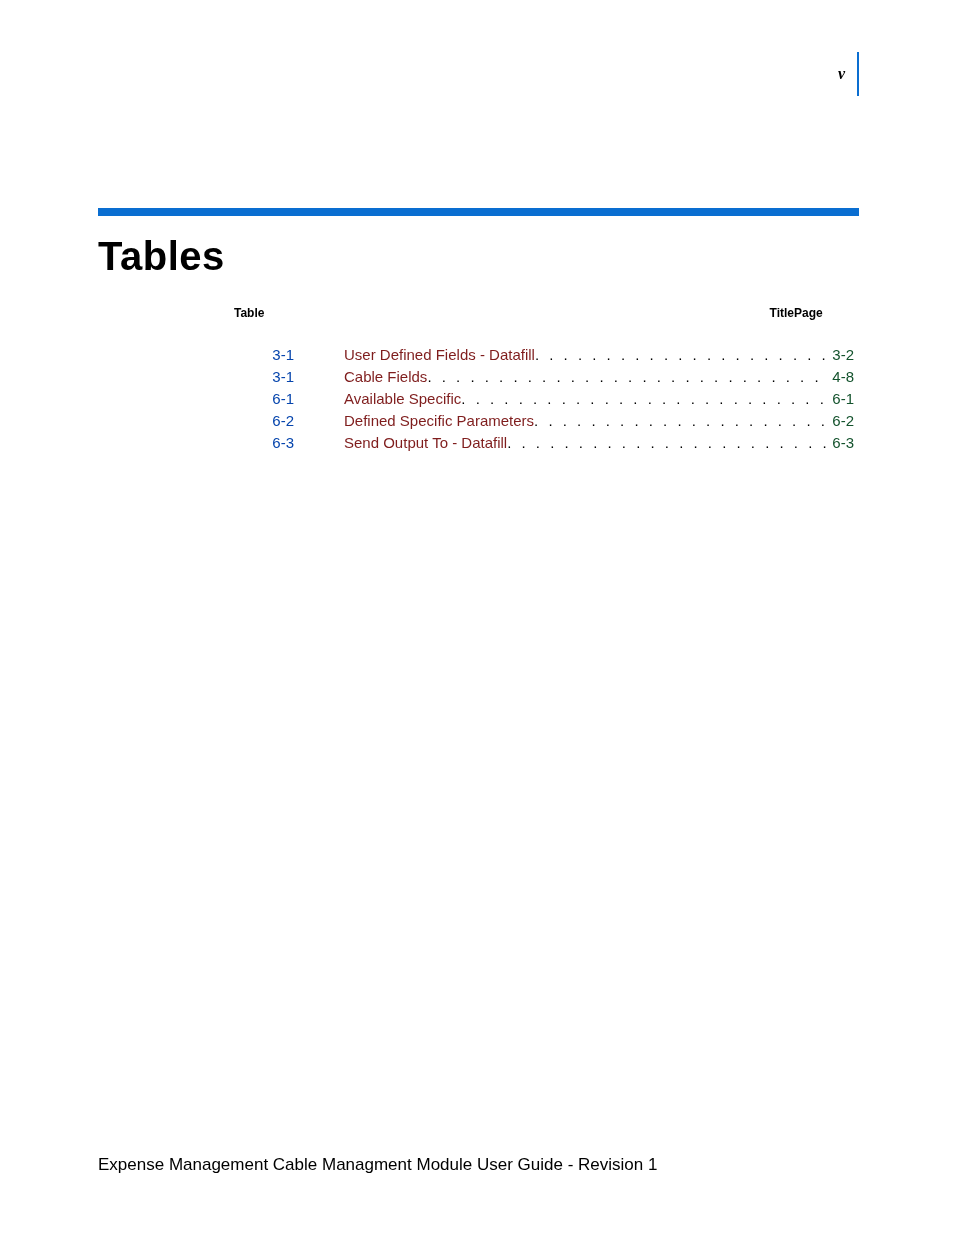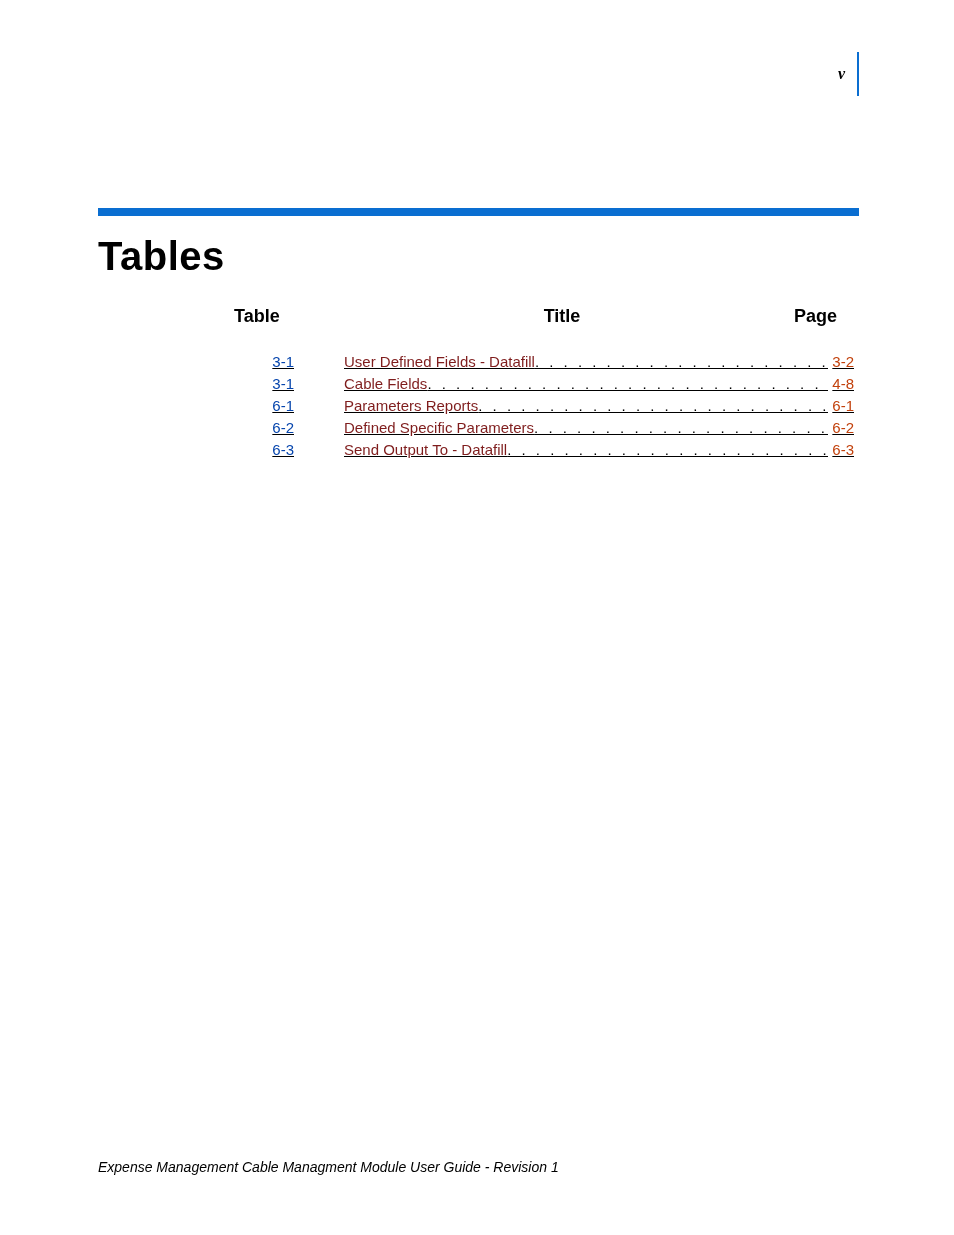--- a/index.html
+++ b/index.html
@@ -53,43 +53,42 @@
   }
   .toc {
     position: absolute;
     left: 234px;
     right: 100px;
     top: 306px;
   }
   .toc-header {
     display: flex;
     font-weight: bold;
-    font-size: 18px;
+    font-size: 12px;
     margin-bottom: 24px;
   }
   .col-table {
     width: 60px;
     text-align: left;
   }
   .col-title {
     flex: 1;
     padding-left: 36px;
-    text-align: center;
+    text-align: right;
   }
   .col-page {
     width: 60px;
     text-align: left;
   }
   .toc-row {
     display: flex;
     align-items: center;
     font-size: 15px;
     line-height: 22px;
     white-space: nowrap;
-    text-decoration: underline;
   }
   .toc-row .num {
     width: 60px;
     text-align: right;
     padding-right: 14px;
     color: #0645ad;
   }
   .toc-row .link-wrap {
     flex: 1;
     display: flex;
@@ -104,29 +103,28 @@
   .toc-row .dots {
     flex: 1 1 auto;
     overflow: hidden;
     color: #000;
     letter-spacing: 3px;
     padding: 0 4px 0 0;
     font-size: 15px;
   }
   .toc-row .pg {
     flex: 0 0 auto;
-    color: #c2410c;
+    color: #14532d;
     padding-left: 4px;
   }
   .footer {
     position: absolute;
     left: 98px;
     bottom: 60px;
-    font-style: italic;
-    font-size: 14px;
+    font-size: 17px;
     color: #000;
   }
 </style>
 </head>
 <body>
 
 <div class="page">
 
   <div class="page-number-box">
     <span class="page-number">v</span>
@@ -157,21 +155,21 @@
       <span class="link-wrap">
         <span class="link">Cable Fields</span>
         <span class="dots">. . . . . . . . . . . . . . . . . . . . . . . . . . . . . . . . . . . . . . . . . . . . . . . . . . . . . . . . . . . .</span>
         <span class="pg">4-8</span>
       </span>
     </div>
 
     <div class="toc-row">
       <span class="num">6-1</span>
       <span class="link-wrap">
-        <span class="link">Parameters Reports</span>
+        <span class="link">Available Specific</span>
         <span class="dots">. . . . . . . . . . . . . . . . . . . . . . . . . . . . . . . . . . . . . . . . . . . . . . . . . . . . . . . . . . . .</span>
         <span class="pg">6-1</span>
       </span>
     </div>
 
     <div class="toc-row">
       <span class="num">6-2</span>
       <span class="link-wrap">
         <span class="link">Defined Specific Parameters</span>
         <span class="dots">. . . . . . . . . . . . . . . . . . . . . . . . . . . . . . . . . . . . . . . . . . . . . . . . . . . . . . . . . . . .</span>

